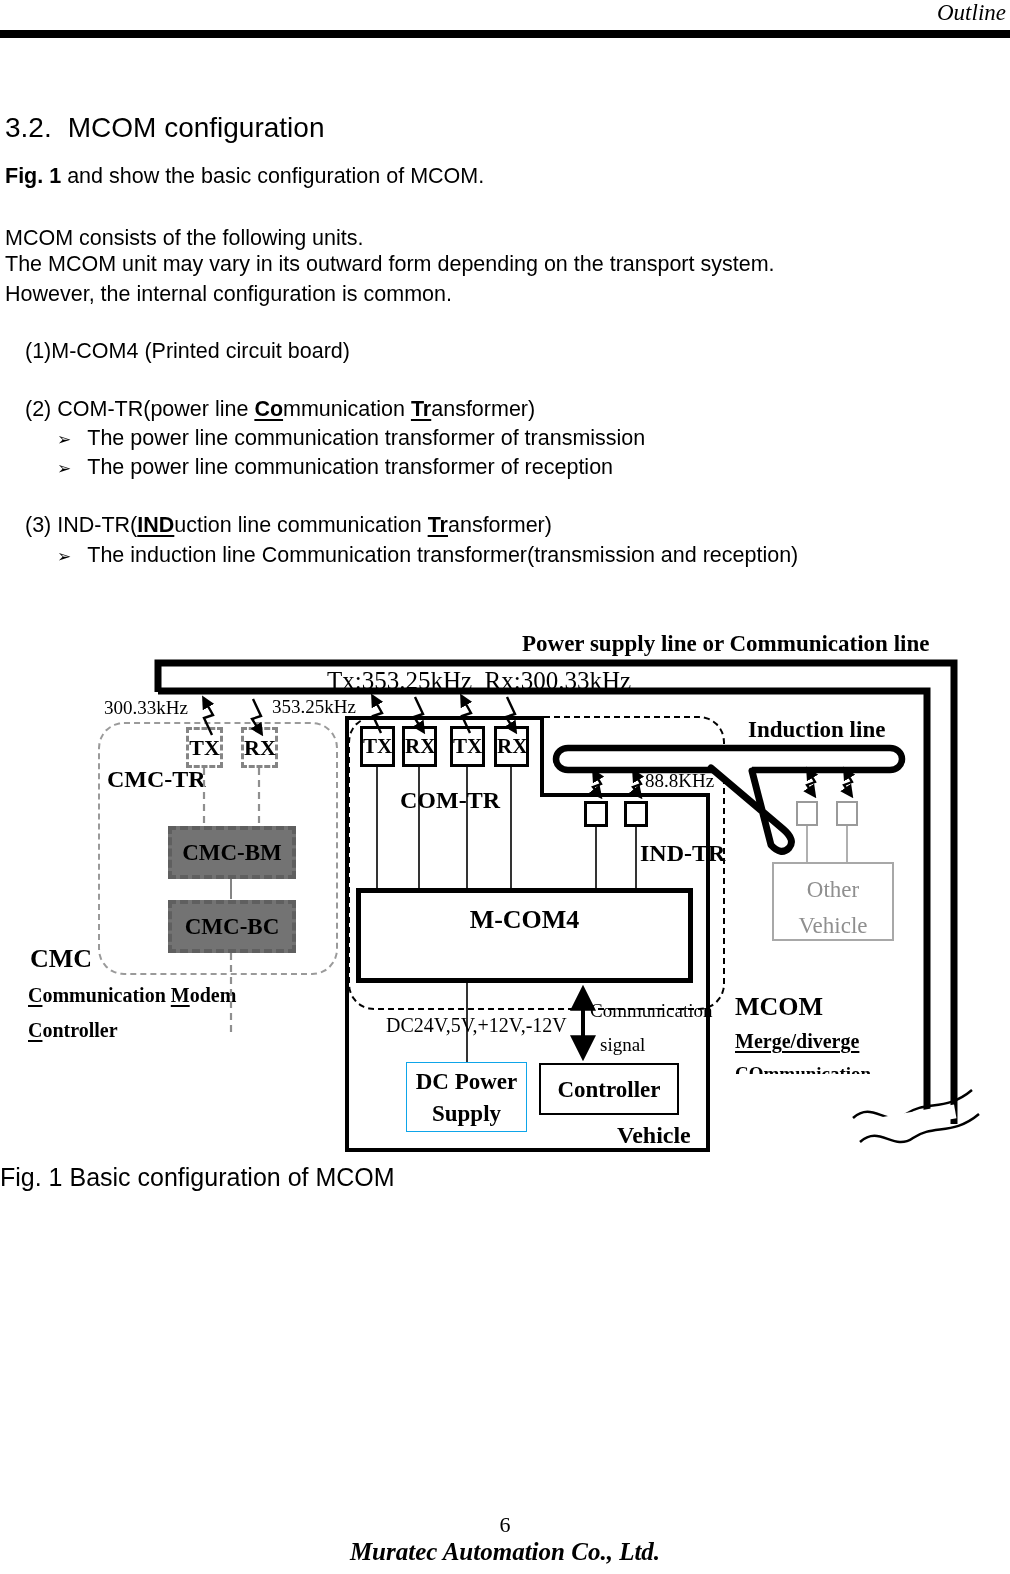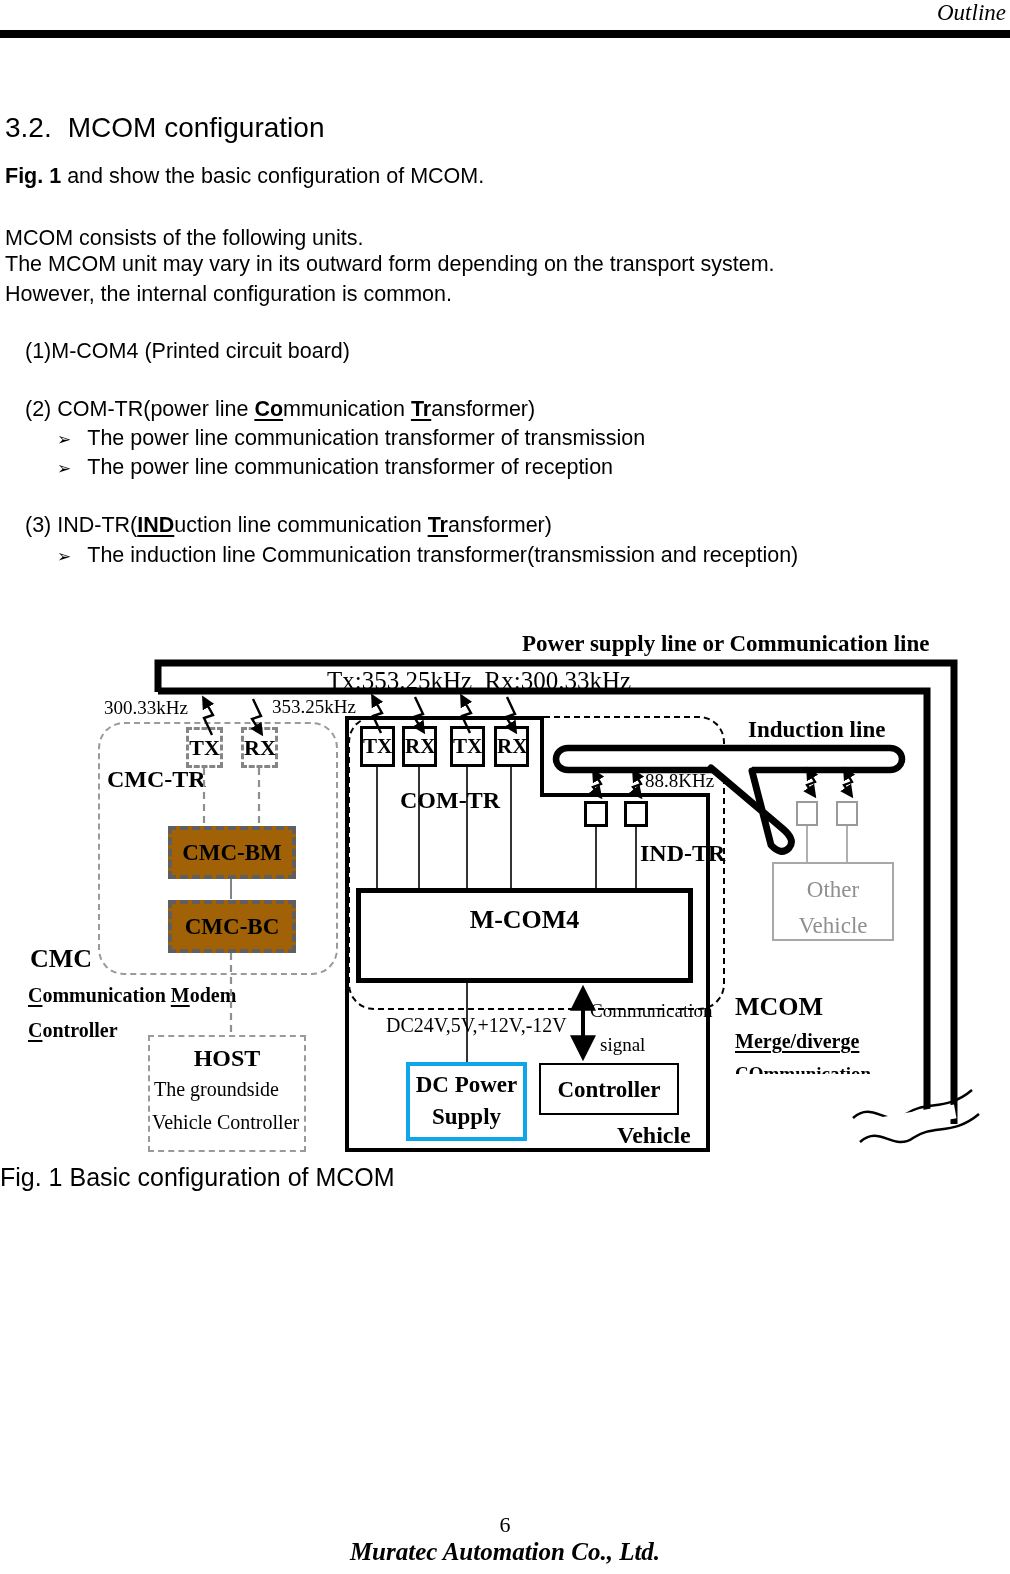--- a/index.html
+++ b/index.html
@@ -15,28 +15,28 @@
   .h1{left:5px;top:112px;font-size:28px;}
   .h1 .num{margin-right:16px;}
   .body-line{font-size:21.5px;line-height:30px;}
   .bullet-arrow{font-size:17px;}
   
   .dbox{position:absolute;background:#fff;box-sizing:border-box;text-align:center;
         font-family:"Liberation Serif",serif;}
   .lbl{position:absolute;font-family:"Liberation Serif",serif;white-space:pre;}
   .txrx{border:3.5px solid #000;width:35px;height:41px;font-size:21px;font-weight:bold;line-height:35px;}
   .txrx-d{border:3.5px dashed #858585;width:37px;height:41px;font-size:22px;font-weight:bold;line-height:35px;background:#fff;}
-  .cmcmod{border:4px dashed #5f5f5f;width:128px;height:53px;font-size:23px;font-weight:bold;line-height:46px;background:#a16207;}
+  .cmcmod{border:4px dashed #5f5f5f;width:128px;height:53px;font-size:23px;font-weight:bold;line-height:46px;background:#737373;}
   .sq{border:3.5px solid #000;width:24px;height:26px;background:#fff;}
   .sq-g{border:2px solid #9a9a9a;width:22px;height:25px;background:#fff;}
   .cmc-rect{left:98px;top:722px;width:240px;height:253px;border:2.5px dashed #9a9a9a;border-radius:26px;box-sizing:border-box;}
   .mcom-rect{left:348px;top:716px;width:377px;height:294px;border:2px dashed #000;border-radius:26px;box-sizing:border-box;}
   .host-box{left:148px;top:1035px;width:158px;height:117px;border:2px dashed #9a9a9a;box-sizing:border-box;font-family:"Liberation Serif",serif;}
   .mcom4-box{left:356px;top:888px;width:337px;height:95px;border:5px solid #000;}
-  .dc-box{left:406px;top:1062px;width:121px;height:79px;border:4px solid #0ea5e9;}
+  .dc-box{left:406px;top:1062px;width:121px;height:70px;border:1px solid #0ea5e9;}
   .ctl-box{left:539px;top:1063px;width:140px;height:52px;border:2px solid #000;font-size:23px;font-weight:bold;line-height:50px;}
   .ov-box{left:772px;top:862px;width:122px;height:79px;border:2px solid #a8a8a8;color:#8f8f8f;font-size:23px;line-height:36px;}
   .clip-line{left:735px;top:1063px;width:200px;height:11px;overflow:hidden;font-size:19px;font-weight:bold;}
   svg.overlay{position:absolute;left:0;top:0;z-index:5;pointer-events:none;}
   .caption{left:0;top:1163px;width:1010px;text-align:left;font-size:25px;}
   .foot-num{left:0;top:1512px;width:1010px;text-align:center;font-size:22px;font-family:"Liberation Serif",serif;}
   .foot-co{left:0;top:1538px;width:1010px;text-align:center;font-size:25px;font-weight:bold;font-style:italic;font-family:"Liberation Serif",serif;}
 </style>
 </head>
 <body>
@@ -89,25 +89,20 @@
   <div class="dbox sq" style="left:624px;top:801px;"></div>
   <div class="lbl b" style="left:640px;top:840px;font-size:24px;">IND-TR</div>
 
   <div class="dbox cmcmod" style="left:168px;top:826px;">CMC-BM</div>
   <div class="dbox cmcmod" style="left:168px;top:900px;">CMC-BC</div>
 
   <div class="lbl b" style="left:30px;top:944px;font-size:26px;">CMC</div>
   <div class="lbl b" style="left:28px;top:984px;font-size:20px;"><span class="ul">C</span><span>ommunication </span><span class="ul">M</span><span>odem</span></div>
   <div class="lbl b" style="left:28px;top:1019px;font-size:20px;"><span class="ul">C</span><span>ontroller</span></div>
 
-  <div class="dbox host-box">
-    <div class="b" style="font-size:24px;margin-top:8px;">HOST</div>
-    <div style="font-size:20px;text-align:left;margin:6px 0 0 4px;">The groundside</div>
-    <div style="font-size:20px;text-align:left;margin:10px 0 0 2px;">Vehicle Controller</div>
-  </div>
 
   <div class="dbox mcom4-box">
     <div class="b" style="font-size:26px;margin-top:12px;">M-COM4</div>
   </div>
 
   <div class="dbox sq-g" style="left:796px;top:801px;"></div>
   <div class="dbox sq-g" style="left:836px;top:801px;"></div>
   <div class="dbox ov-box">
     <div style="margin-top:8px;">Other</div>
     <div>Vehicle</div>

